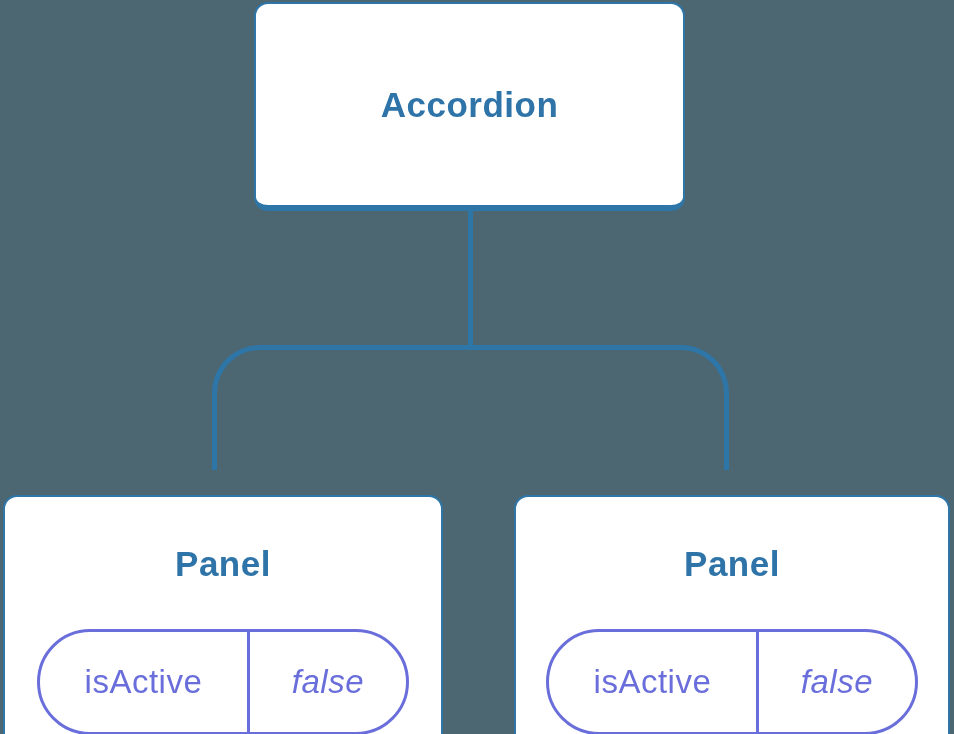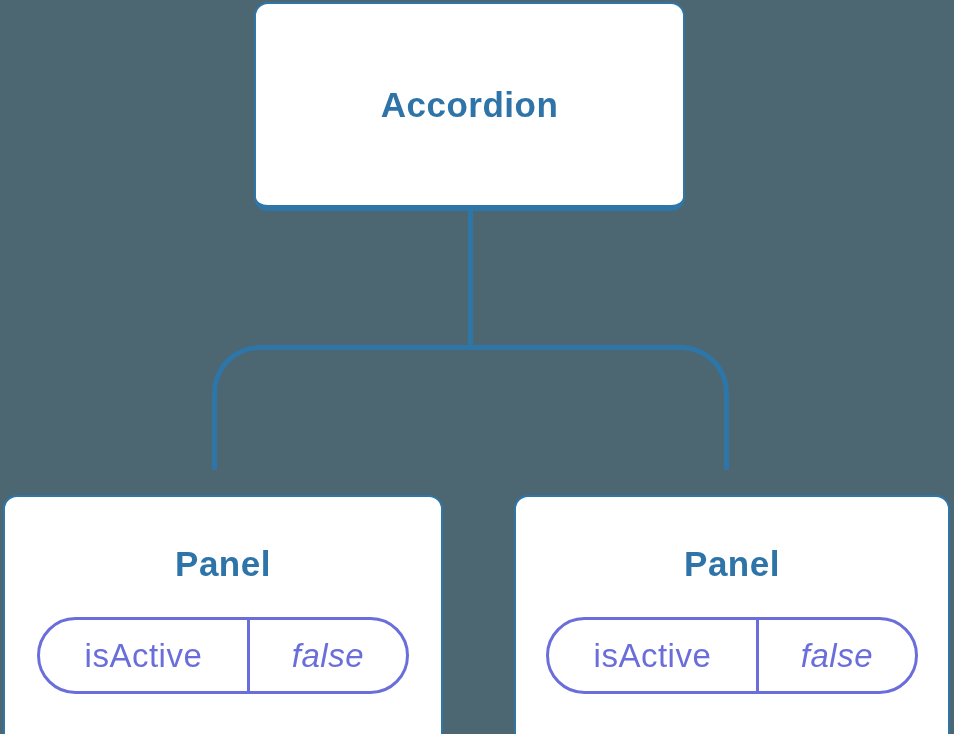--- a/index.html
+++ b/index.html
@@ -71,23 +71,23 @@
   .panel-right { left: 514px; width: 436px; }
   .panel-title {
     color: var(--text);
     font-size: 35px;
     font-weight: 600;
     line-height: 42px;
     letter-spacing: 0.5px;
   }
   
   .pill {
-    margin-top: 32px;
+    margin-top: 44px;
     width: 372px;
-    height: 77px;
+    height: 106px;
     border: 3px solid var(--prop);
     border-radius: 53px;
     display: flex;
     overflow: hidden;
     background: var(--node_bg);
   }
   .pill-seg {
     display: flex;
     align-items: center;
     justify-content: center;

